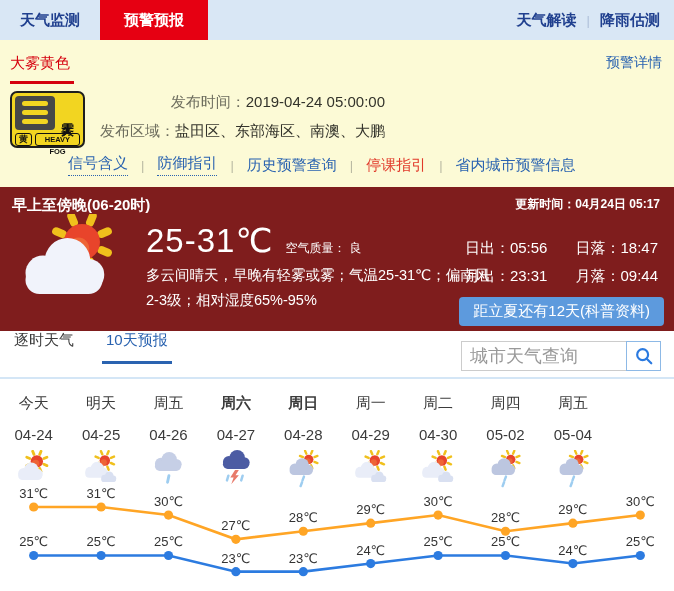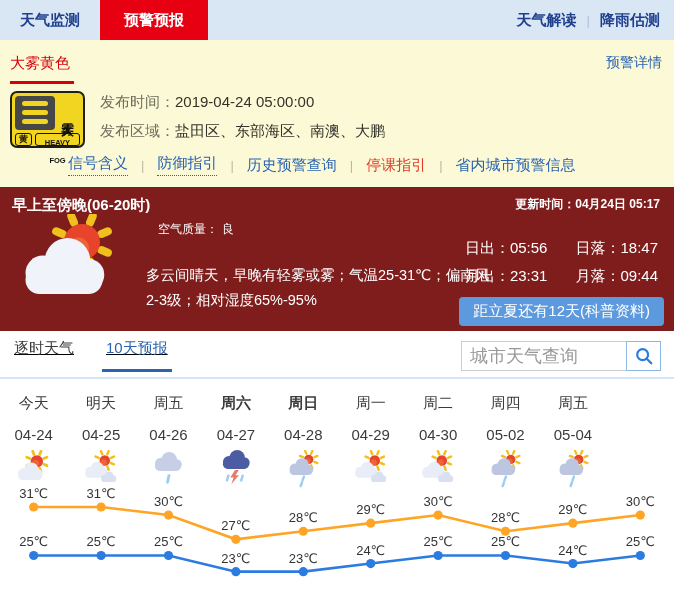--- a/index.html
+++ b/index.html
@@ -22,23 +22,23 @@
   .alert-title { font-size:15px; color:#d5000e; border-bottom:3px solid #d5000e; padding:0 4px 8px 0; display:inline-block; }
   .alert-details { font-size:14px; color:#2a63b0; }
   .alert-body { display:flex; margin:7px 0 0 10px; }
   .fog-icon { width:75px; height:57px; background:#f2d521; border:2px solid #1e1e1e; border-radius:7px; padding:3px 3px 2px; flex:none; }
   .fog-top { display:flex; height:34px; }
   .fog-sym { width:40px; height:34px; background:#474747; border-radius:4px; padding-top:5px; }
   .fog-sym i { display:block; width:26px; height:5px; background:#f2d521; border-radius:2.5px; margin:0 auto 4px; }
   .fog-cn { flex:1; writing-mode:vertical-rl; text-orientation:upright; font-size:13px; font-weight:700; color:#111; text-align:center; margin:0 auto; line-height:25px; }
   .fog-bottom { display:flex; gap:3px; margin-top:3px; height:13px; }
   .fog-level { border:1.5px solid #111; border-radius:3px; font-size:9px; font-weight:700; color:#111; padding:0 3px; line-height:10px; }
-  .fog-en { border:1.5px solid #111; border-radius:3px; font-size:7.5px; font-weight:700; color:#111; flex:1; text-align:center; line-height:18px; }
+  .fog-en { border:1.5px solid #111; border-radius:3px; font-size:7.5px; font-weight:700; color:#111; flex:1; text-align:center; line-height:12px; }
   .alert-info { margin-left:15px; font-size:15px; padding-top:2px; }
-  .alert-info > div { margin-bottom:10px; }
+  .alert-info > div { margin-bottom:10px;text-align:right; }
   .alert-info .lbl { color:#6d6d5e; }
   .alert-info .val { color:#33332b; }
   .alert-links { margin:3px 0 0 68px; font-size:15px; display:flex; align-items:center; }
   .alert-links .sep { color:#b9b9a2; margin:0 13px; font-size:13px; }
   .alink.blue, .alink.blue-dotted { color:#2a63b0; }
   .alink.blue-dotted { border-bottom:1px dotted #2a63b0; padding-bottom:2px; }
   .alink.red { color:#e1392a; }
 
   
   .blue-panel { height:144px; background:#7f1d1d; position:relative; color:#fff; }
@@ -47,21 +47,21 @@
   .big-icon { position:absolute; left:20px; top:27px; }
   .temp-line { position:absolute; left:146px; top:34px; display:flex; align-items:baseline; }
   .temp-range { font-size:33px; font-weight:400; letter-spacing:1px; }
   .air { font-size:12px; margin-left:12px; }
   .air .aq-val { margin-left:4px; }
   .cur-desc { position:absolute; left:146px; top:76px; font-size:14.5px; line-height:25px; }
   .sunmoon { position:absolute; right:16px; top:52px; display:grid; grid-template-columns:auto auto; column-gap:28px; row-gap:9px; font-size:15px; }
   .solar-badge { position:absolute; right:10px; bottom:5px; background:#5d9add; border-radius:4px; padding:5px 14px; font-size:15px; }
 
   
-  .fc-tabs { height:48px; display:flex; align-items:center; border-bottom:2px solid #d4e6f6; padding:0 10px; position:relative;text-decoration:underline; }
+  .fc-tabs { height:48px; display:flex; align-items:flex-start; border-bottom:2px solid #d4e6f6; padding:0 10px; position:relative; }
   .fc-tab { font-size:15px; color:#3b3b3b; padding:0 4px 12px; margin-right:24px; cursor:pointer; }
   .fc-tab.active { color:#2a63b0; border-bottom:3px solid #2a63b0; margin-bottom:-2px; padding-bottom:11px; }
   .search-wrap { position:absolute; right:13px; top:10px; display:flex; }
   .search-input { width:166px; height:30px; border:1px solid #ccc; background:#fff; font-size:18px; padding:0 8px; color:#333; outline:none; }
   .search-input::placeholder { color:#999; }
   .search-btn { width:35px; height:30px; border:1px solid #8db9e6; background:#fff; margin-left:-1px; display:flex; align-items:center; justify-content:center; cursor:pointer; }
 
   
   .fc-days { display:grid; grid-template-columns:repeat(10,1fr); text-align:center; padding-top:15px; }
   .fc-name { font-size:15px; color:#3b3b3b; }
@@ -141,20 +141,21 @@
         <circle cx="29.2" cy="17.15" r="5.3999999999999995" fill="#ef6a38" opacity=".85"></circle>
         <g fill="#f1f3fb">
           <circle cx="11.5" cy="29.5" r="8.75"></circle>
           <circle cx="23.75" cy="23.375" r="11.375"></circle>
           <circle cx="34.25" cy="30.375" r="7.875"></circle>
           <rect x="2.75" y="26" width="38.5" height="14" rx="7"></rect>
         </g>
       </svg>
   </div>
   <div class="temp-line">
+    <span class="temp-range">25-31℃</span>
     <span class="air"><span>空气质量：</span><span class="aq-val">良</span></span>
   </div>
   <div class="cur-desc">
     <div>多云间晴天，早晚有轻雾或雾；气温25-31℃；偏南风</div>
     <div>2-3级；相对湿度65%-95%</div>
   </div>
   <div class="sunmoon">
     <span><span>日出：</span><span>05:56</span></span>
     <span><span>日落：</span><span>18:47</span></span>
     <span><span>月出：</span><span>23:31</span></span>

